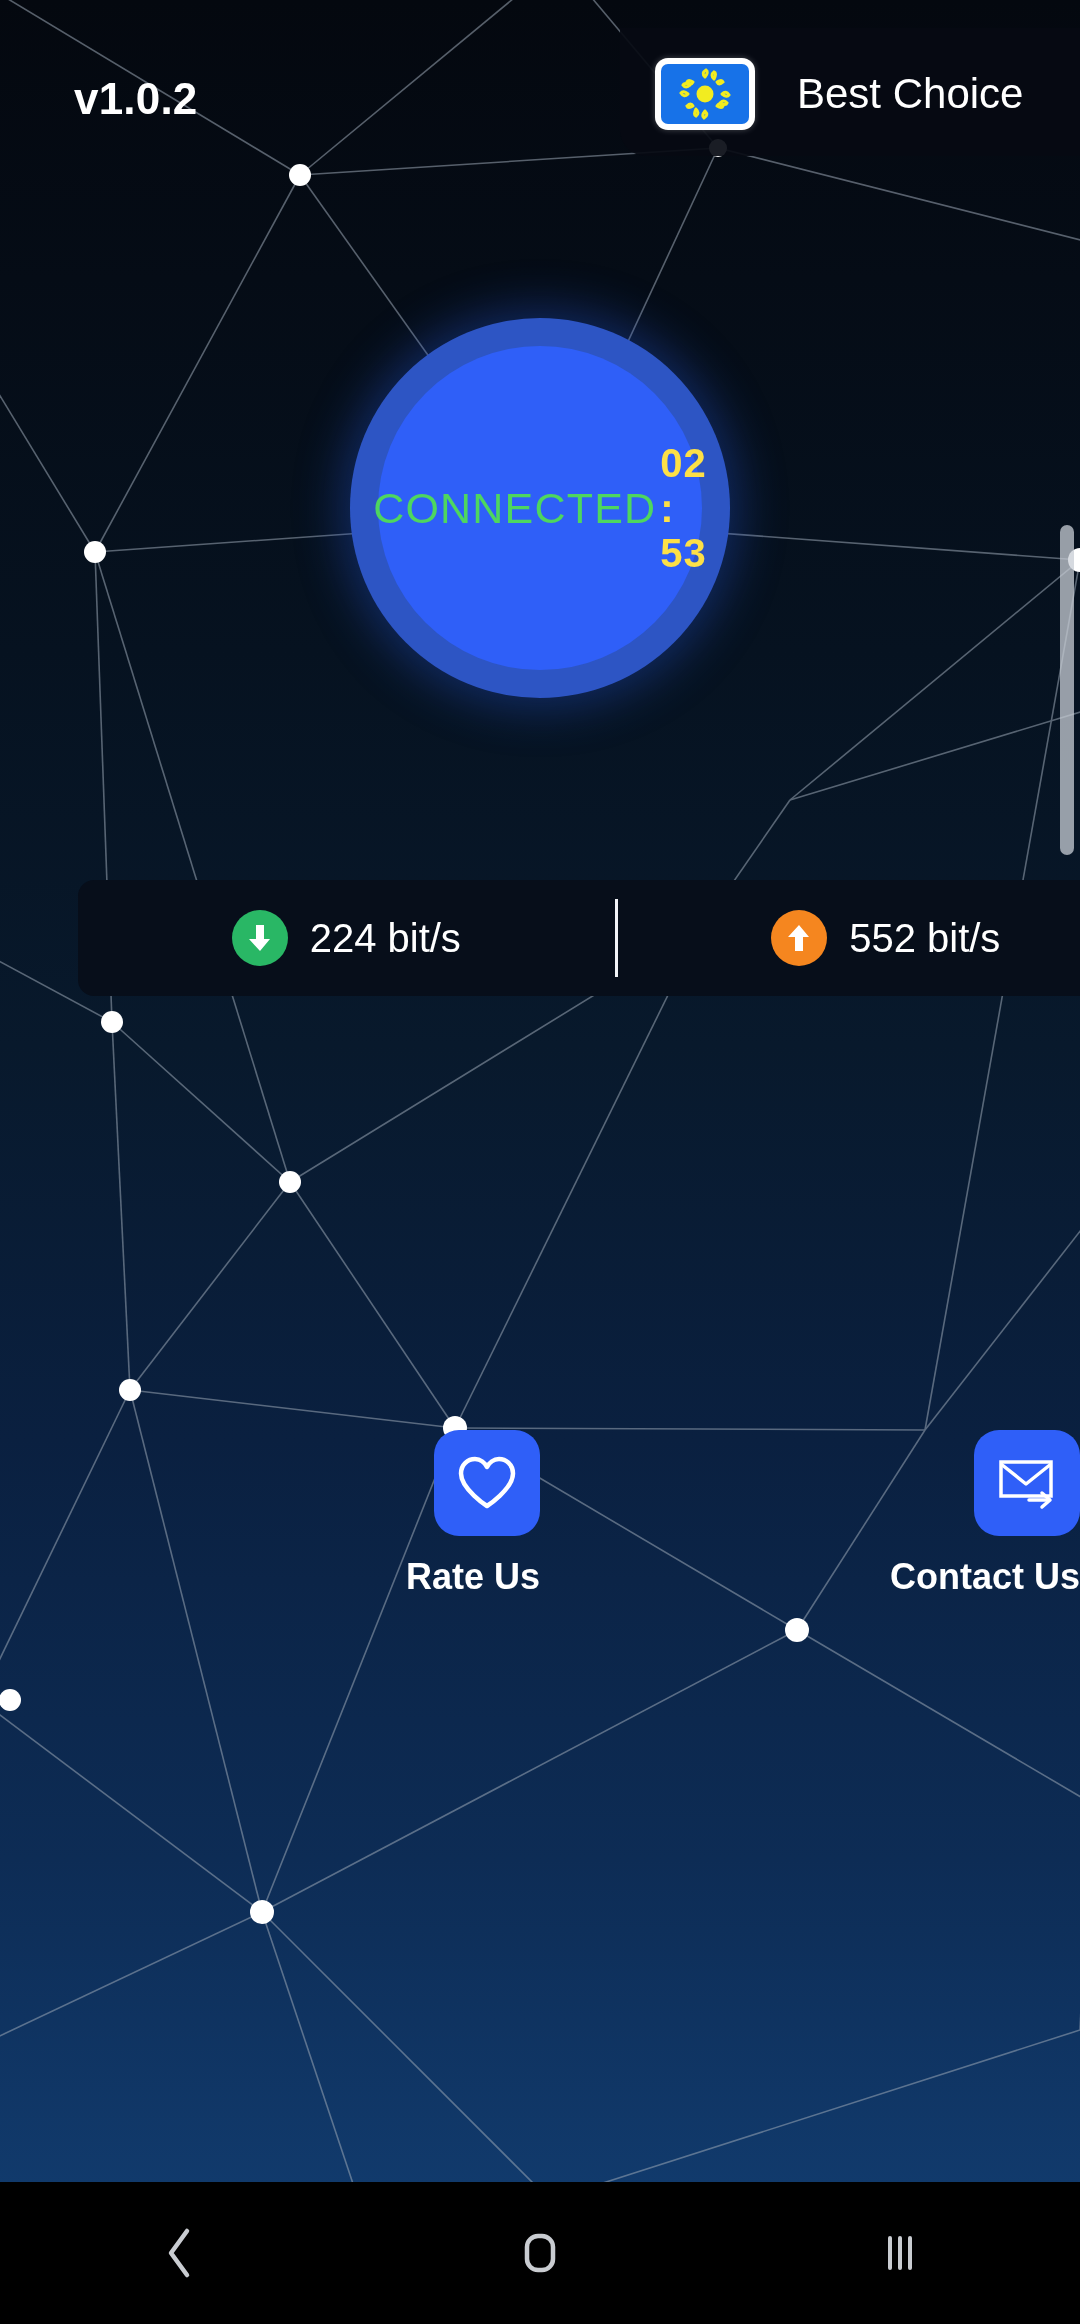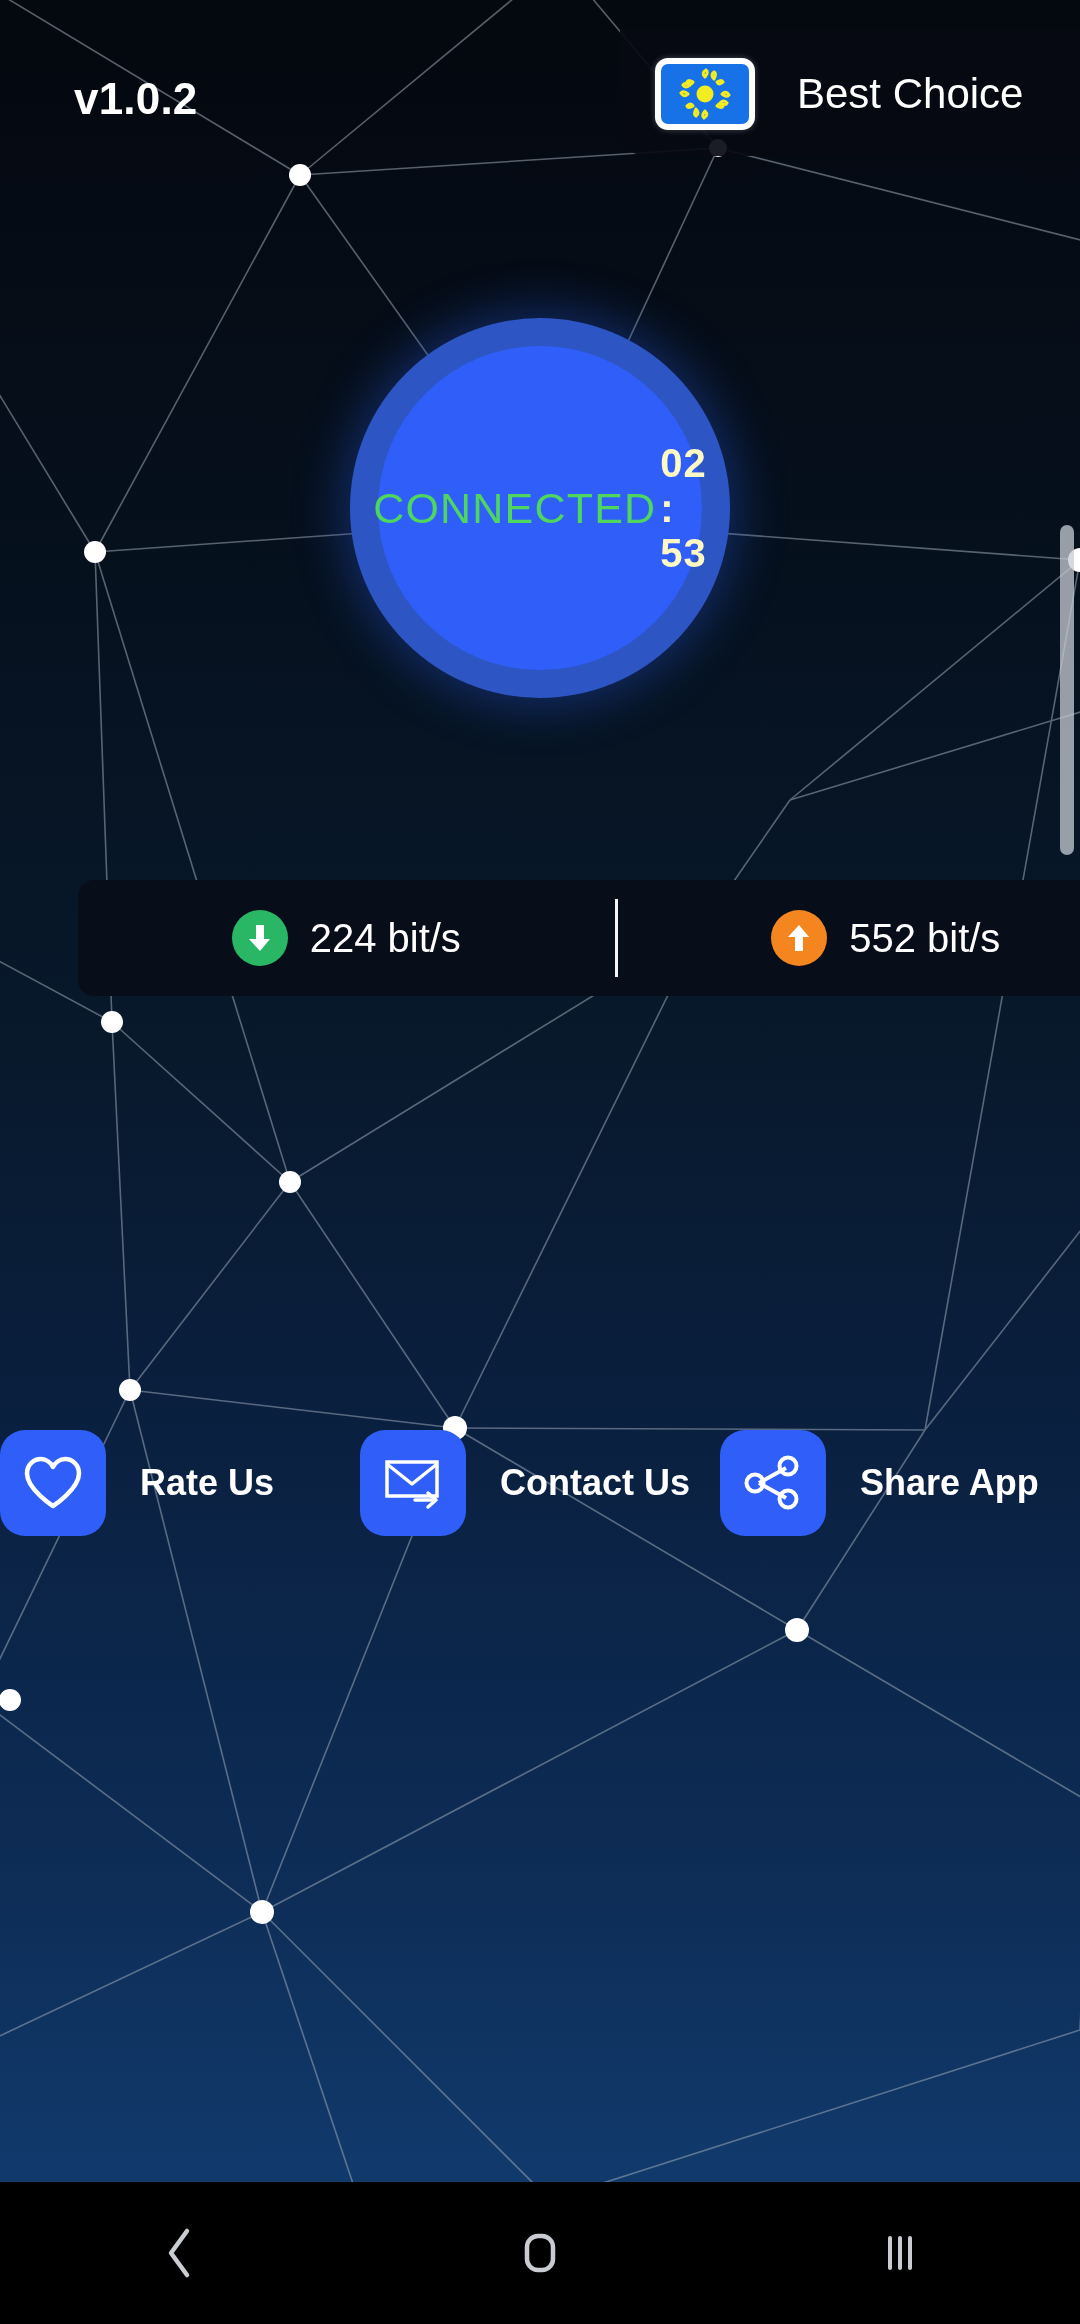--- a/index.html
+++ b/index.html
@@ -84,21 +84,21 @@
     border-radius:50%;
     background:#2f5ff8;
     display:flex; flex-direction:row;
     align-items:center; justify-content:center;
     gap:4px;
   }
   #status-text {
     font-size:43px; color:#4ed65f; letter-spacing:1.2px;
   }
   #timer-text {
-    font-size:40px; color:#fef9c3; font-weight:bold; letter-spacing:1px;
+    font-size:40px; color:#fde047; font-weight:bold; letter-spacing:1px;
   }
   
   #speed-bar {
     position:absolute; left:78px; top:880px;
     width:1076px; height:116px;
     background:#070e1a;
     border-radius:16px;
     display:flex; align-items:center;
     z-index:4;
   }
@@ -115,21 +115,21 @@
   .speed-value { font-size:40px; color:#ffffff; white-space:nowrap; }
   #speed-divider {
     width:3px; height:78px; background:#f2f4f8; flex:0 0 auto;
   }
   
   #actions {
     position:absolute; left:0; top:1430px; width:1080px;
     display:flex; z-index:4;
   }
   .action {
-    flex:1; display:flex; flex-direction:row; align-items:center; gap:34px;
+    flex:1; display:flex; flex-direction:column; align-items:flex-end; gap:20px;
   }
   .action-tile {
     width:106px; height:106px; border-radius:25px;
     background:#2f5ff8;
     display:flex; align-items:center; justify-content:center;
   }
   .action-label {
     font-size:36px; color:#ffffff; font-weight:bold; white-space:nowrap;
   }
   
@@ -300,32 +300,20 @@
         <svg width="64" height="58" viewBox="0 0 64 58">
           <rect x="6" y="8" width="50" height="34" fill="none" stroke="#ffffff" stroke-width="3.5"></rect>
           <path d="M6 10 L31 30 L56 10" fill="none" stroke="#ffffff" stroke-width="3.5" stroke-linejoin="round"></path>
           <path d="M34 46 h20" fill="none" stroke="#ffffff" stroke-width="3.5" stroke-linecap="round"></path>
           <path d="M47 39 L55 46 L47 53" fill="none" stroke="#ffffff" stroke-width="3.5" stroke-linecap="round" stroke-linejoin="round"></path>
         </svg>
       </div>
       <div class="action-label">Contact Us</div>
     </div>
 
-    <div class="action">
-      <div class="action-tile">
-        <svg width="62" height="58" viewBox="0 0 62 58">
-          <line x1="17" y1="29" x2="44" y2="14" stroke="#ffffff" stroke-width="4"></line>
-          <line x1="17" y1="29" x2="44" y2="44" stroke="#ffffff" stroke-width="4"></line>
-          <circle cx="13" cy="29" r="8.5" fill="none" stroke="#ffffff" stroke-width="4"></circle>
-          <circle cx="46" cy="12" r="8.5" fill="none" stroke="#ffffff" stroke-width="4"></circle>
-          <circle cx="46" cy="45" r="8.5" fill="none" stroke="#ffffff" stroke-width="4"></circle>
-        </svg>
-      </div>
-      <div class="action-label">Share App</div>
-    </div>
 
   </div>
 
   <div id="scrollbar"></div>
 
   <div id="navbar">
     <div class="nav-btn">
       <svg width="36" height="56" viewBox="0 0 36 56">
         <path d="M25 6 L9 28 L25 50" fill="none" stroke="#c9ccd1" stroke-width="4.5" stroke-linecap="round" stroke-linejoin="round"></path>
       </svg>

